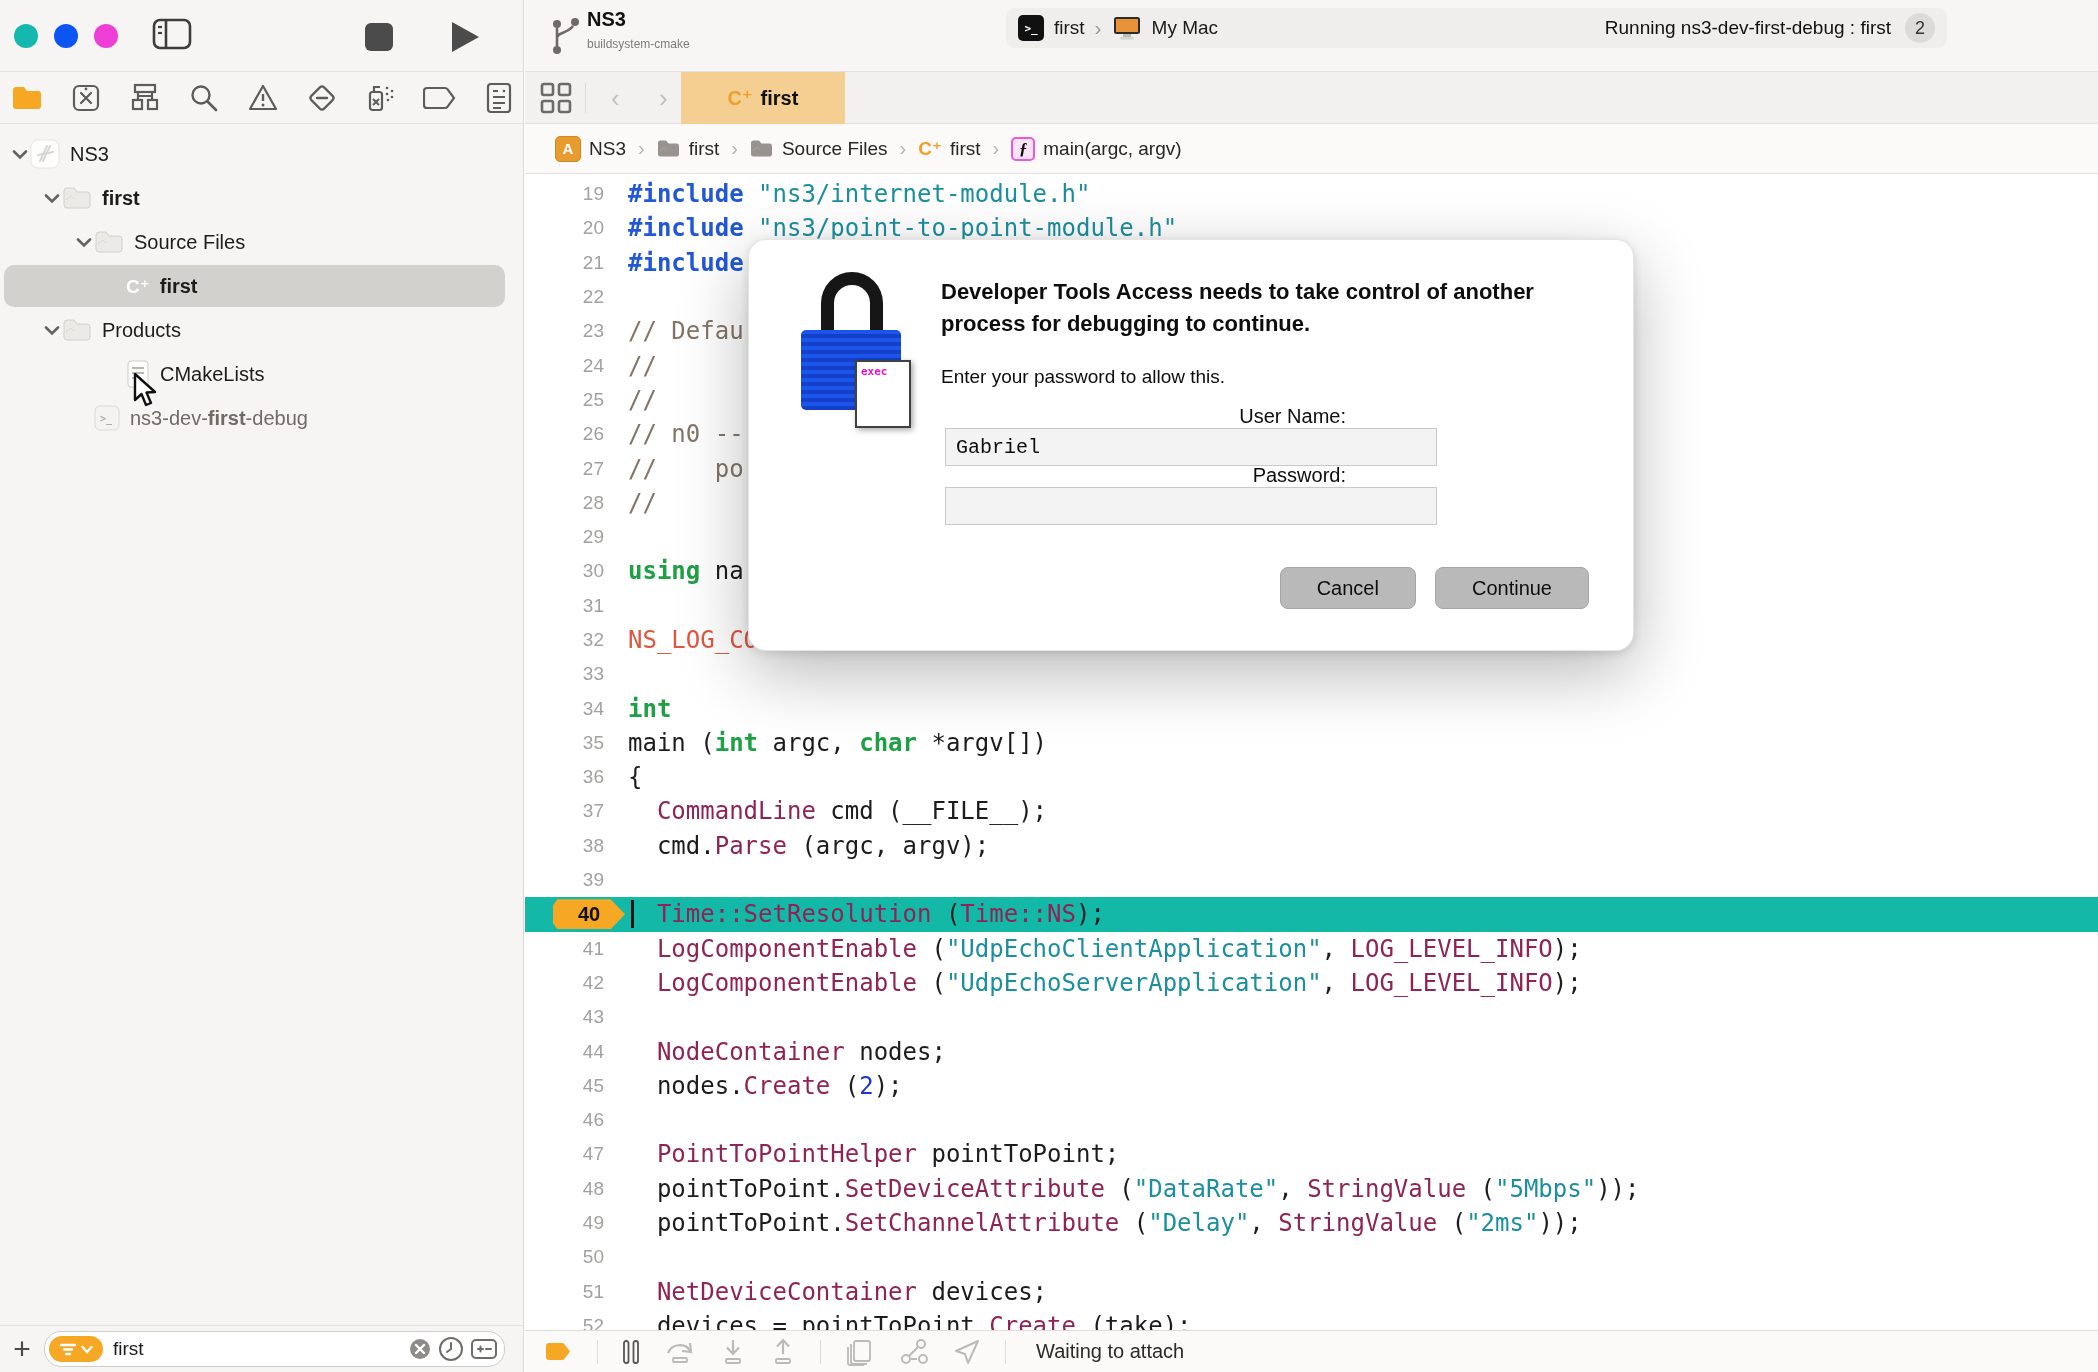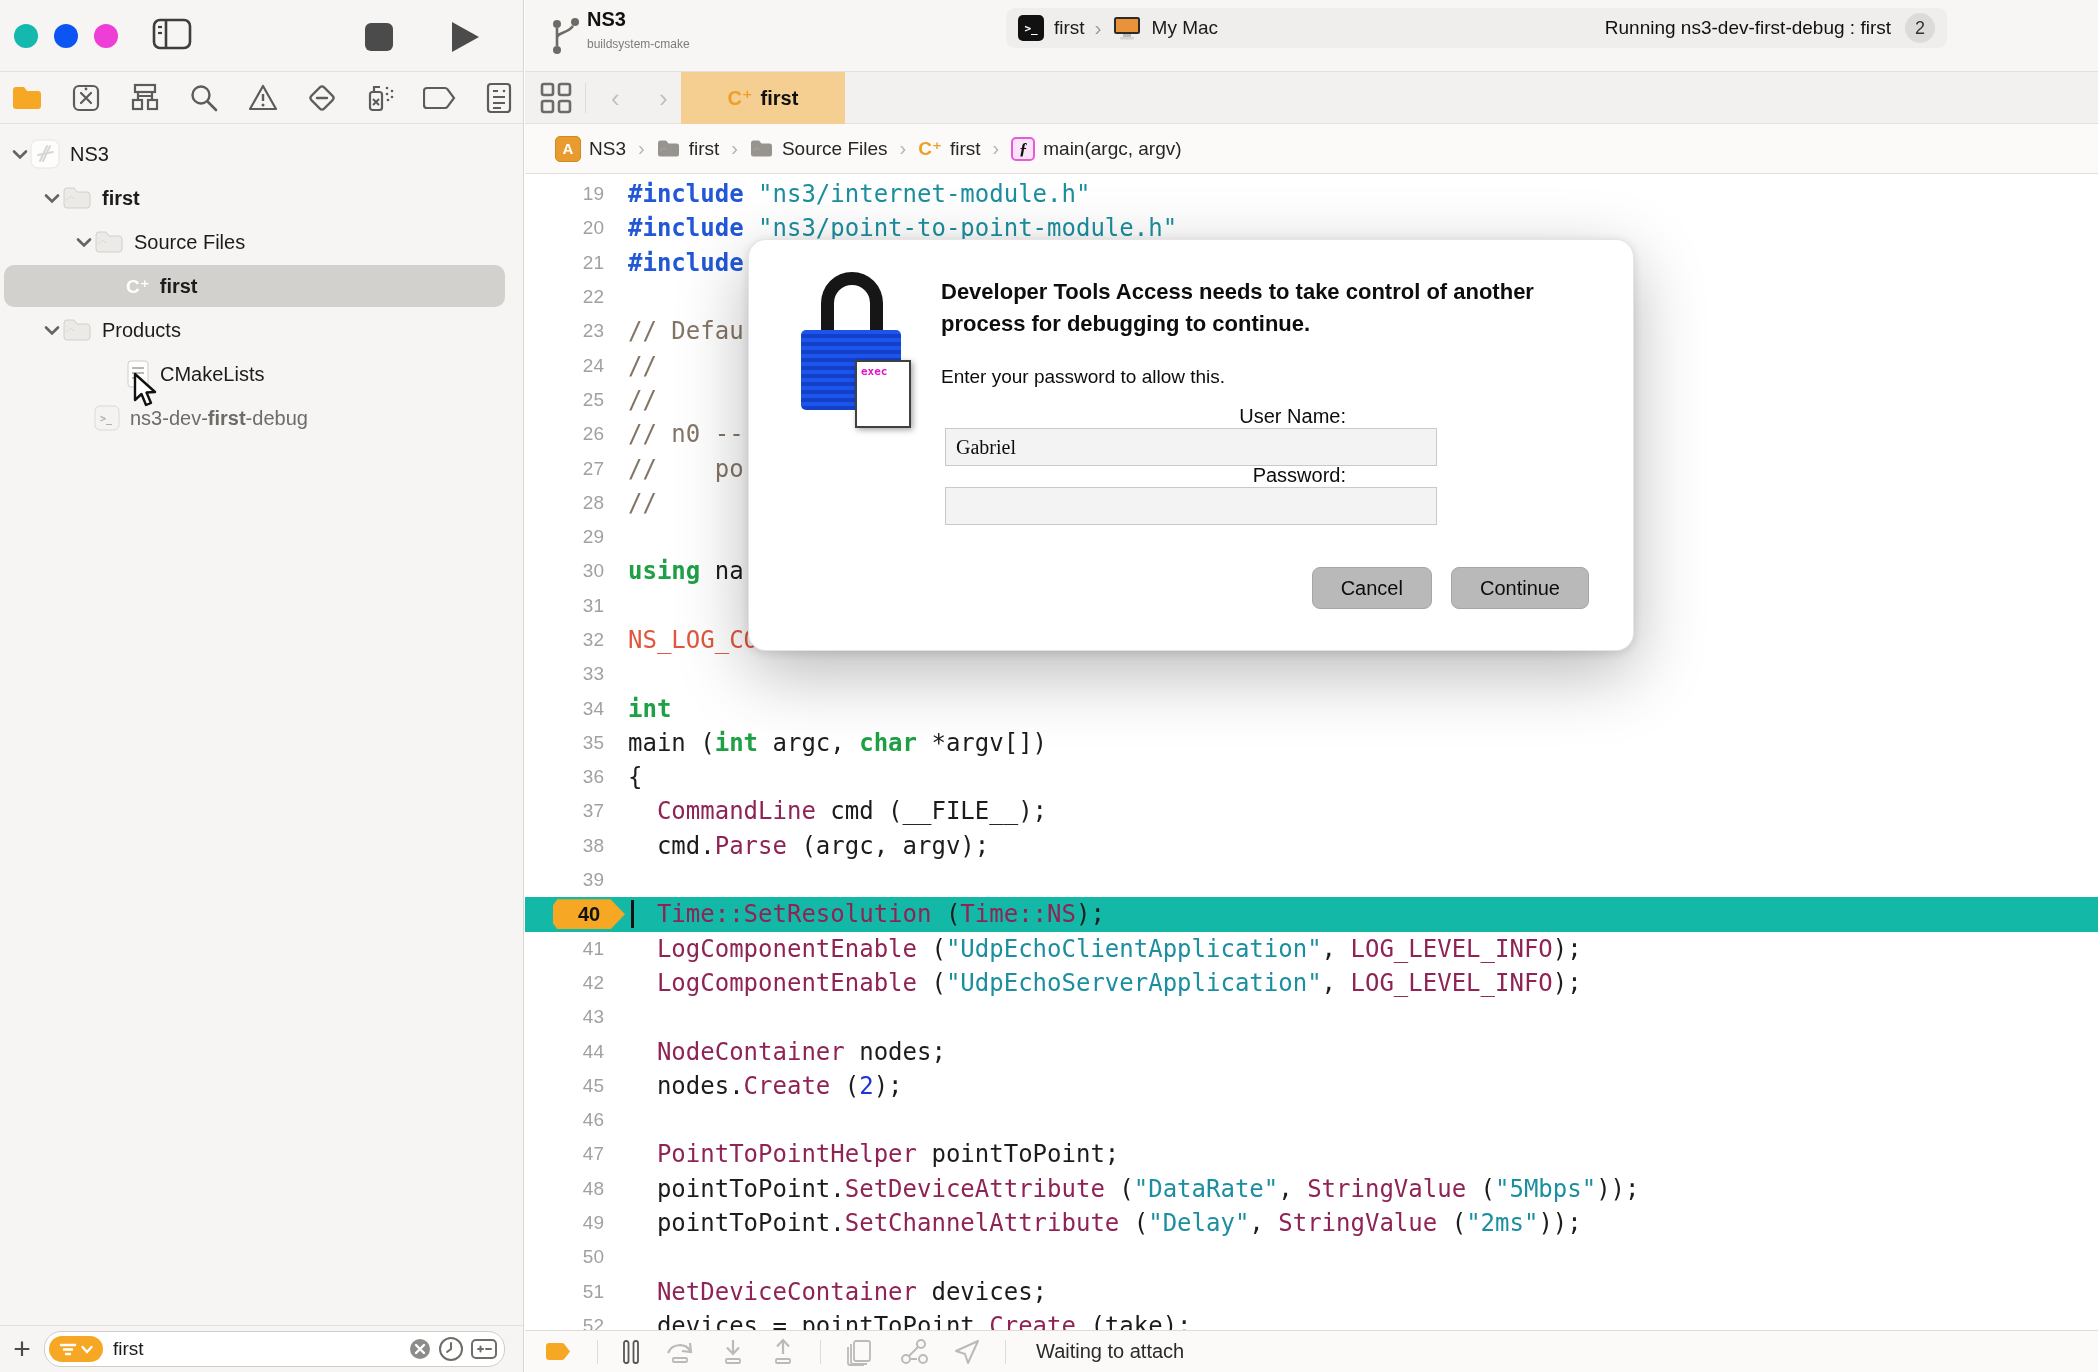--- a/index.html
+++ b/index.html
@@ -77,23 +77,23 @@
   .lock{position:absolute;left:52px;top:32px;width:104px;height:138px;}
   .shackle{position:absolute;left:20px;top:0;width:62px;height:66px;border:13px solid #161616;border-bottom:none;border-radius:32px 32px 0 0;box-sizing:border-box;}
   .lockbody{position:absolute;left:0;top:58px;width:100px;height:80px;border-radius:5px;
             background:repeating-linear-gradient(180deg,#1d55ec 0 4px,#1240c9 4px 8px);}
   .execard{position:absolute;left:54px;top:88px;width:52px;height:64px;background:#fff;border:2px solid #404040;box-shadow:2px 2px 6px rgba(0,0,0,.35);}
   .exectxt{font-size:11px;font-weight:bold;color:#e016c8;padding:3px 0 0 4px;font-family:"DejaVu Sans Mono",monospace;}
   .dtitle{position:absolute;left:192px;top:36px;width:648px;font-size:22px;font-weight:bold;line-height:1.45;color:#0d0d0d;}
   .dmsg{position:absolute;left:192px;top:126px;font-size:19px;color:#0d0d0d;}
   .drow{position:absolute;left:0;width:100%;display:flex;align-items:center;flex-direction:column;}
   .dlabel{width:338px;text-align:right;font-size:20px;color:#0d0d0d;padding-right:14px;box-sizing:border-box;}
-  .dfield{width:492px;height:38px;background:#f3f3f3;border:1px solid #c9c9c9;box-sizing:border-box;font-size:20px;color:#0d0d0d;display:flex;align-items:center;padding:8px 10px;font-family:Liberation Serif, serif;}
+  .dfield{width:492px;height:38px;background:#f3f3f3;border:1px solid #c9c9c9;box-sizing:border-box;font-size:20px;color:#0d0d0d;display:flex;align-items:center;padding:8px 10px;font-family:Liberation Mono, monospace;}
   .dbuttons{position:absolute;right:44px;top:327px;display:flex;gap:19px;}
-  .dbtn{height:42px;border-radius:8px;background:#b9b9b9;border:1px solid #a6a6a6;color:#0d0d0d;font-size:20px;display:flex;align-items:center;justify-content:center;padding:0 28px;box-sizing:border-box;}
+  .dbtn{height:42px;border-radius:8px;background:#b9b9b9;border:1px solid #a6a6a6;color:#0d0d0d;font-size:20px;display:flex;align-items:center;justify-content:center;padding:0 36px;box-sizing:border-box;}
   .cursor-arrow{position:absolute;left:131px;top:372px;z-index:20;}
   svg{display:block;}
 </style>
 </head>
 <body>
 
 <div class="window">
 
   <div class="sidebar">
     <div class="titlebar">

